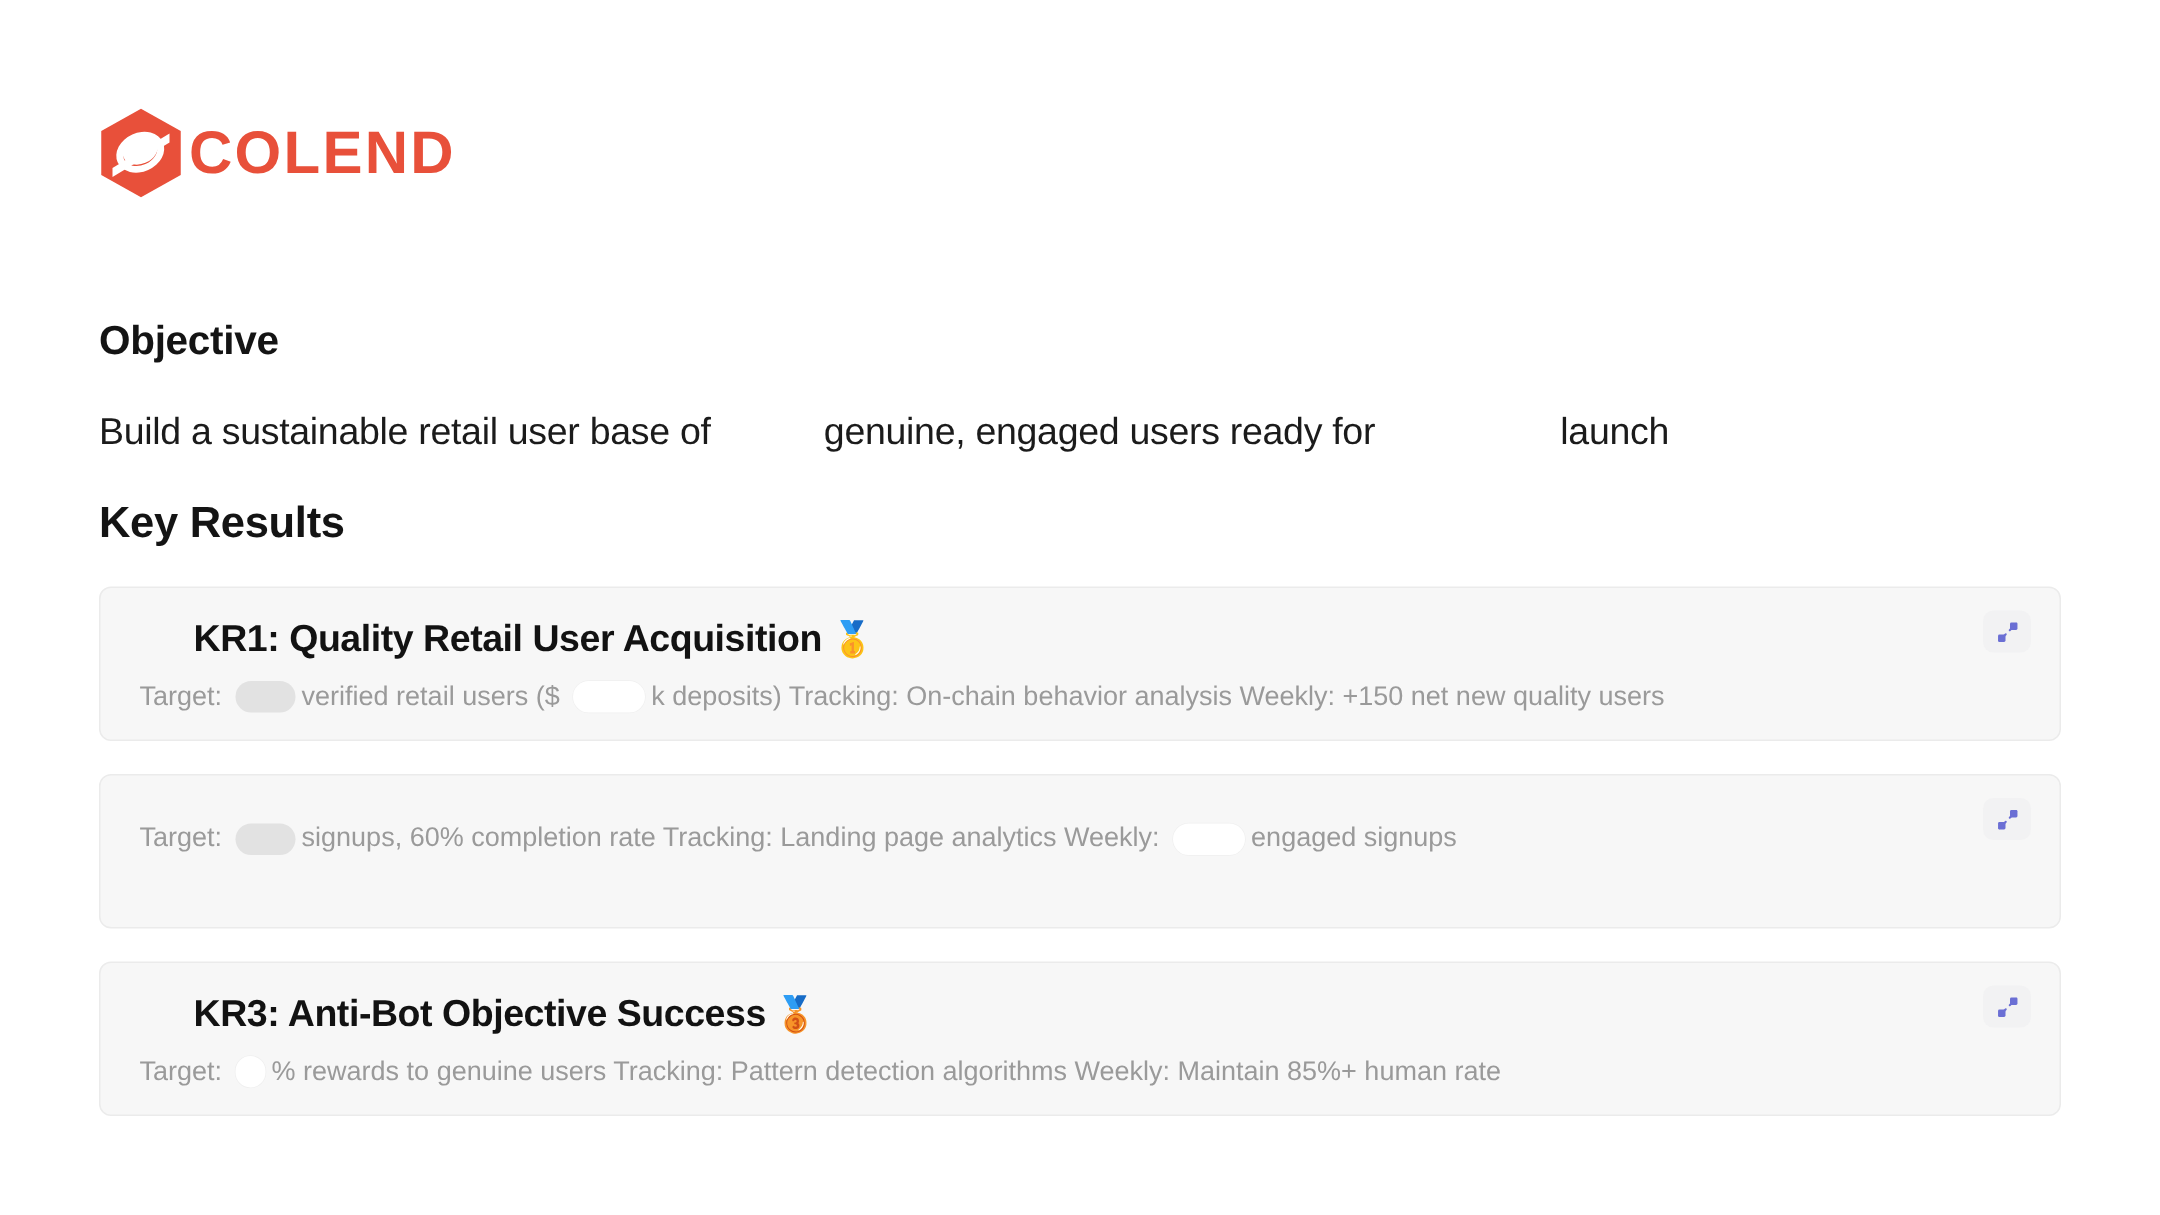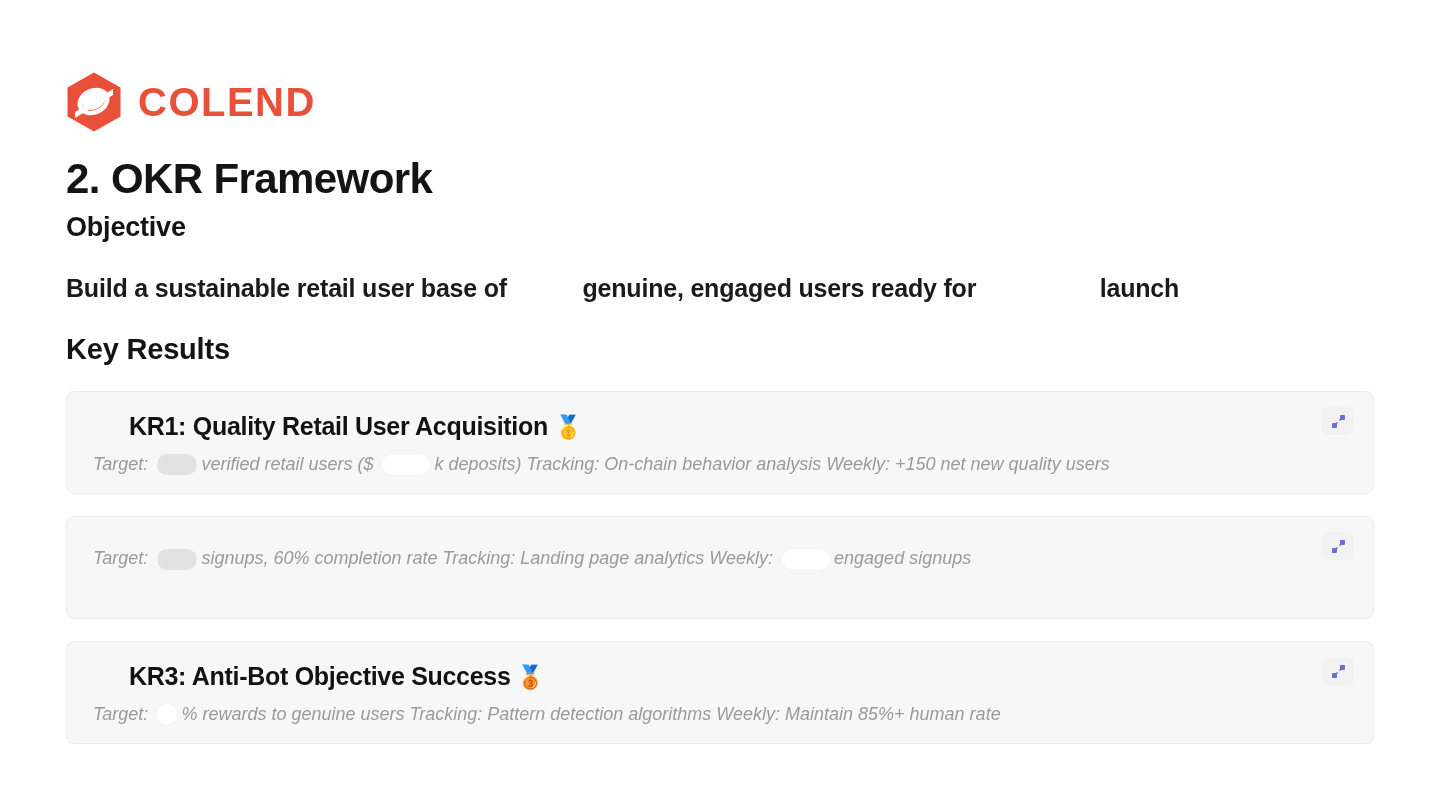--- a/index.html
+++ b/index.html
@@ -21,21 +21,21 @@
     overflow: hidden;
   }
 
   
   .brand {
     position: absolute;
     left: 66px;
     top: 72px;
     display: flex;
     align-items: center;
-    gap: 16px;
+    gap: 4px;
   }
 
   .brand-mark {
     width: 56px;
     height: 60px;
     display: block;
   }
 
   .brand-word {
     font-size: 40px;
@@ -68,21 +68,21 @@
     line-height: 1.2;
     text-align: center;
   }
 
   .objective-line {
     position: absolute;
     left: 66px;
     top: 272px;
     width: 1320px;
     font-size: 25px;
-    font-weight: 700;
+    font-weight: 400;
     letter-spacing: -0.2px;
     color: #1b1b1b;
     line-height: 1.3;
     white-space: nowrap;
   }
 
   .h-keyresults {
     position: absolute;
     left: 66px;
     top: 332px;
@@ -142,21 +142,20 @@
     line-height: 1;
   }
 
   .kr-detail {
     margin-top: 10px;
     font-size: 18px;
     font-weight: 400;
     color: #9a9a9a;
     line-height: 1.35;
     white-space: nowrap;
-    font-style: italic;
   }
 
   
   .kr-expand {
     position: absolute;
     right: 19px;
     top: 15px;
     width: 32px;
     height: 28px;
     border-radius: 7px;
@@ -181,21 +180,20 @@
         <path d="M28 0.5 L54.5 15.4 L54.5 44.6 L28 59.5 L1.5 44.6 L1.5 15.4 Z" fill="#E8503A"></path>
         <ellipse cx="27.5" cy="29.5" rx="16.5" ry="13" transform="rotate(-24 27.5 29.5)" fill="#ffffff"></ellipse>
         <ellipse cx="27.5" cy="29.5" rx="11.8" ry="8.6" transform="rotate(-24 27.5 29.5)" fill="#E8503A"></ellipse>
         <path d="M9 40 L47 17 L47 23 L9 46 Z" fill="#ffffff"></path>
         <ellipse cx="27.5" cy="28" rx="12.2" ry="9.2" transform="rotate(-24 27.5 28)" fill="#ffffff"></ellipse>
       </svg>
     </span>
     <span class="brand-word">COLEND</span>
   </div>
 
-  <h1 class="h-section">2. OKR Framework</h1>
   <h2 class="h-sub">Objective</h2>
 
   <p class="objective-line">
     <span>Build a sustainable retail user base of</span>
     <span class="redact gap" style="width: 62px;"></span>
     <span>genuine, engaged users ready for</span>
     <span class="redact gap" style="width: 110px;"></span>
     <span>launch</span>
   </p>
 

